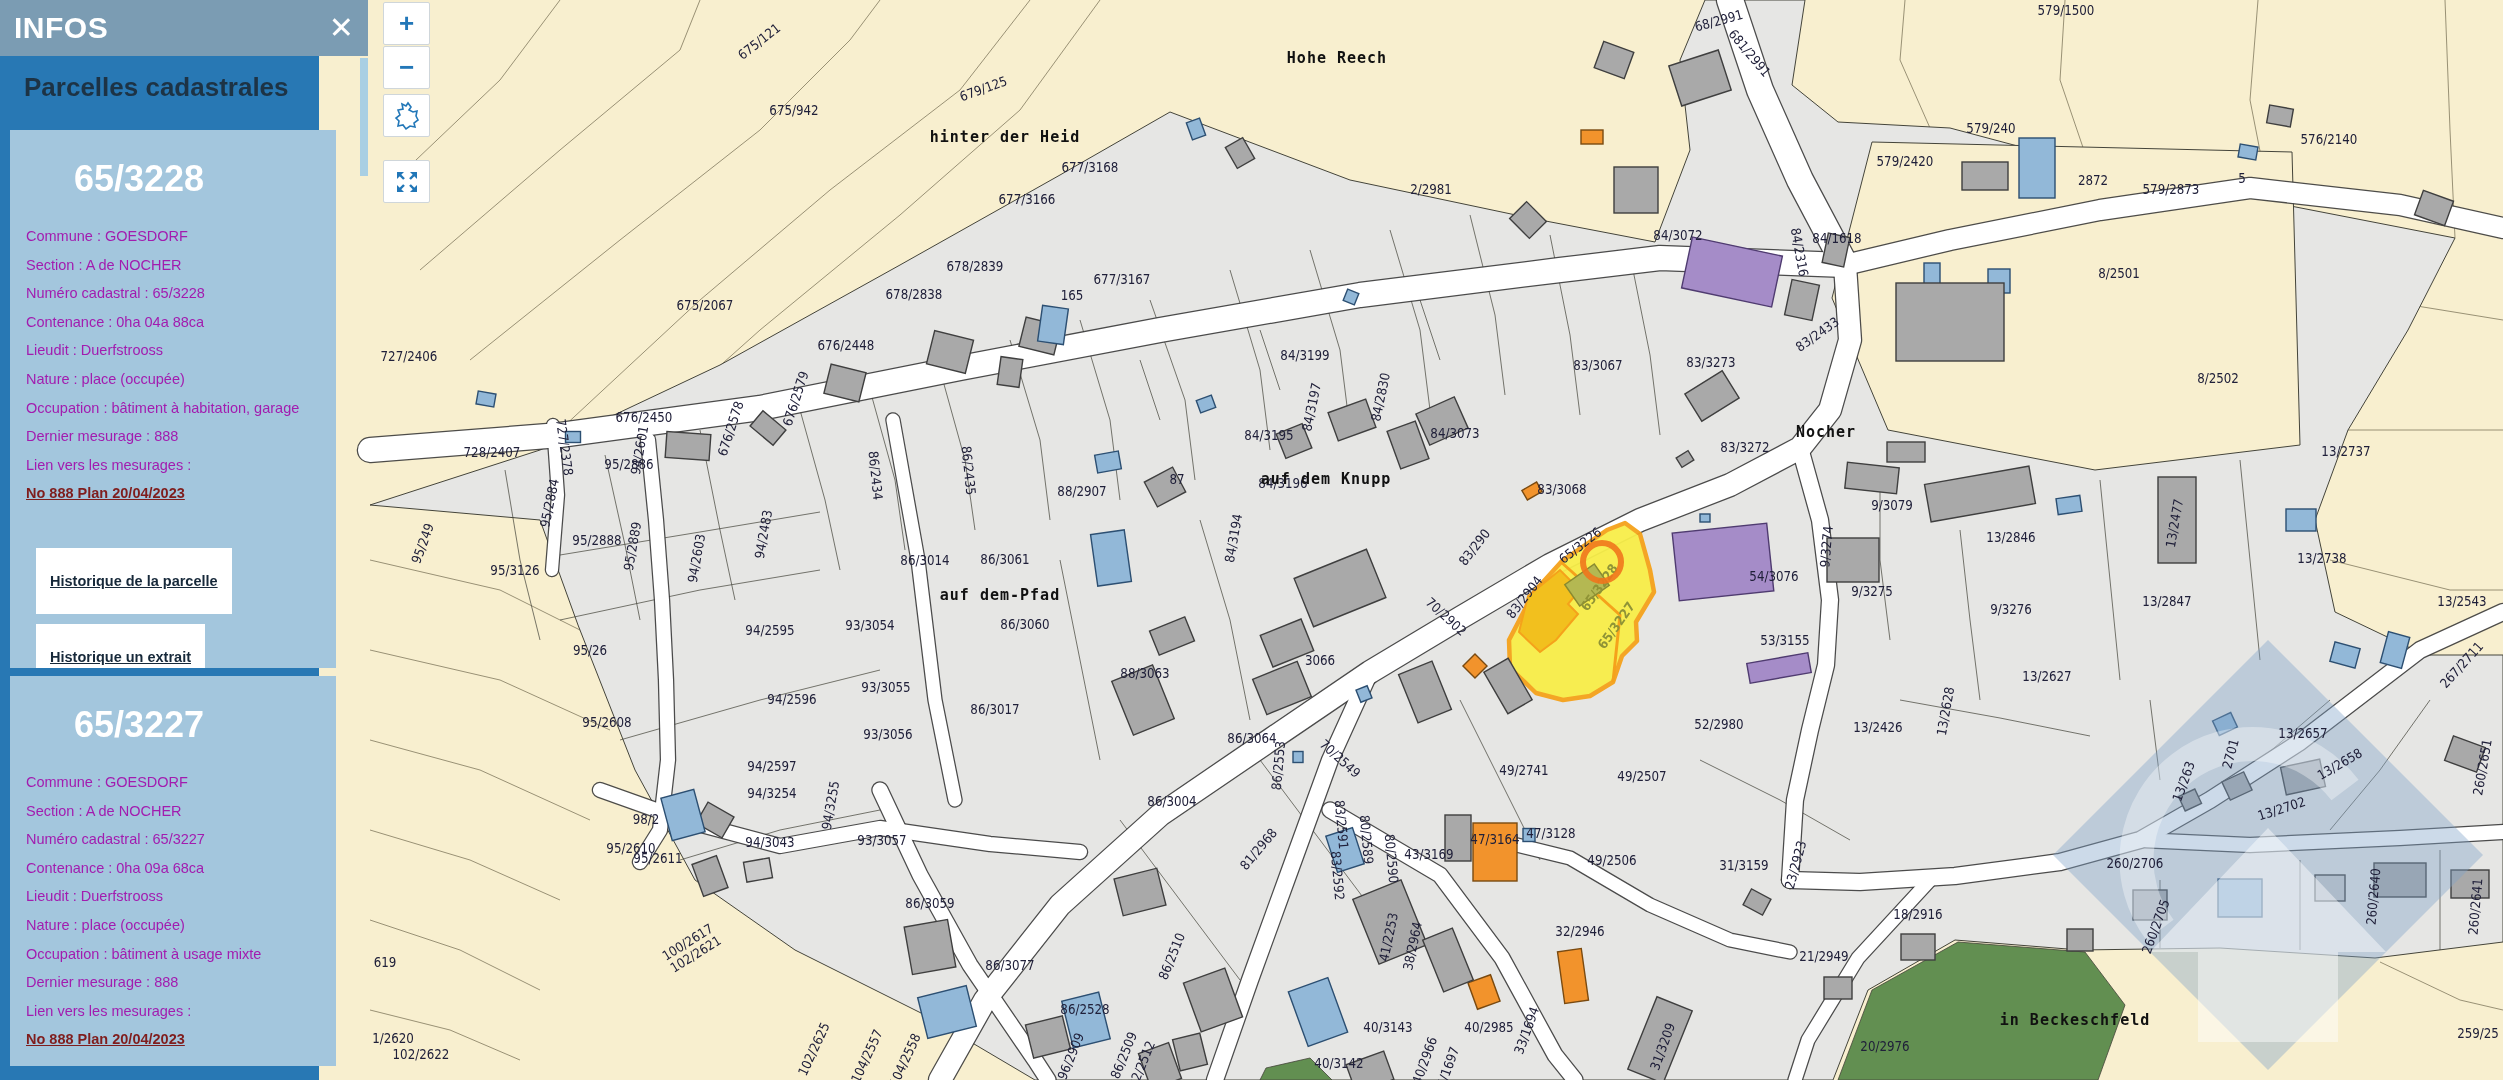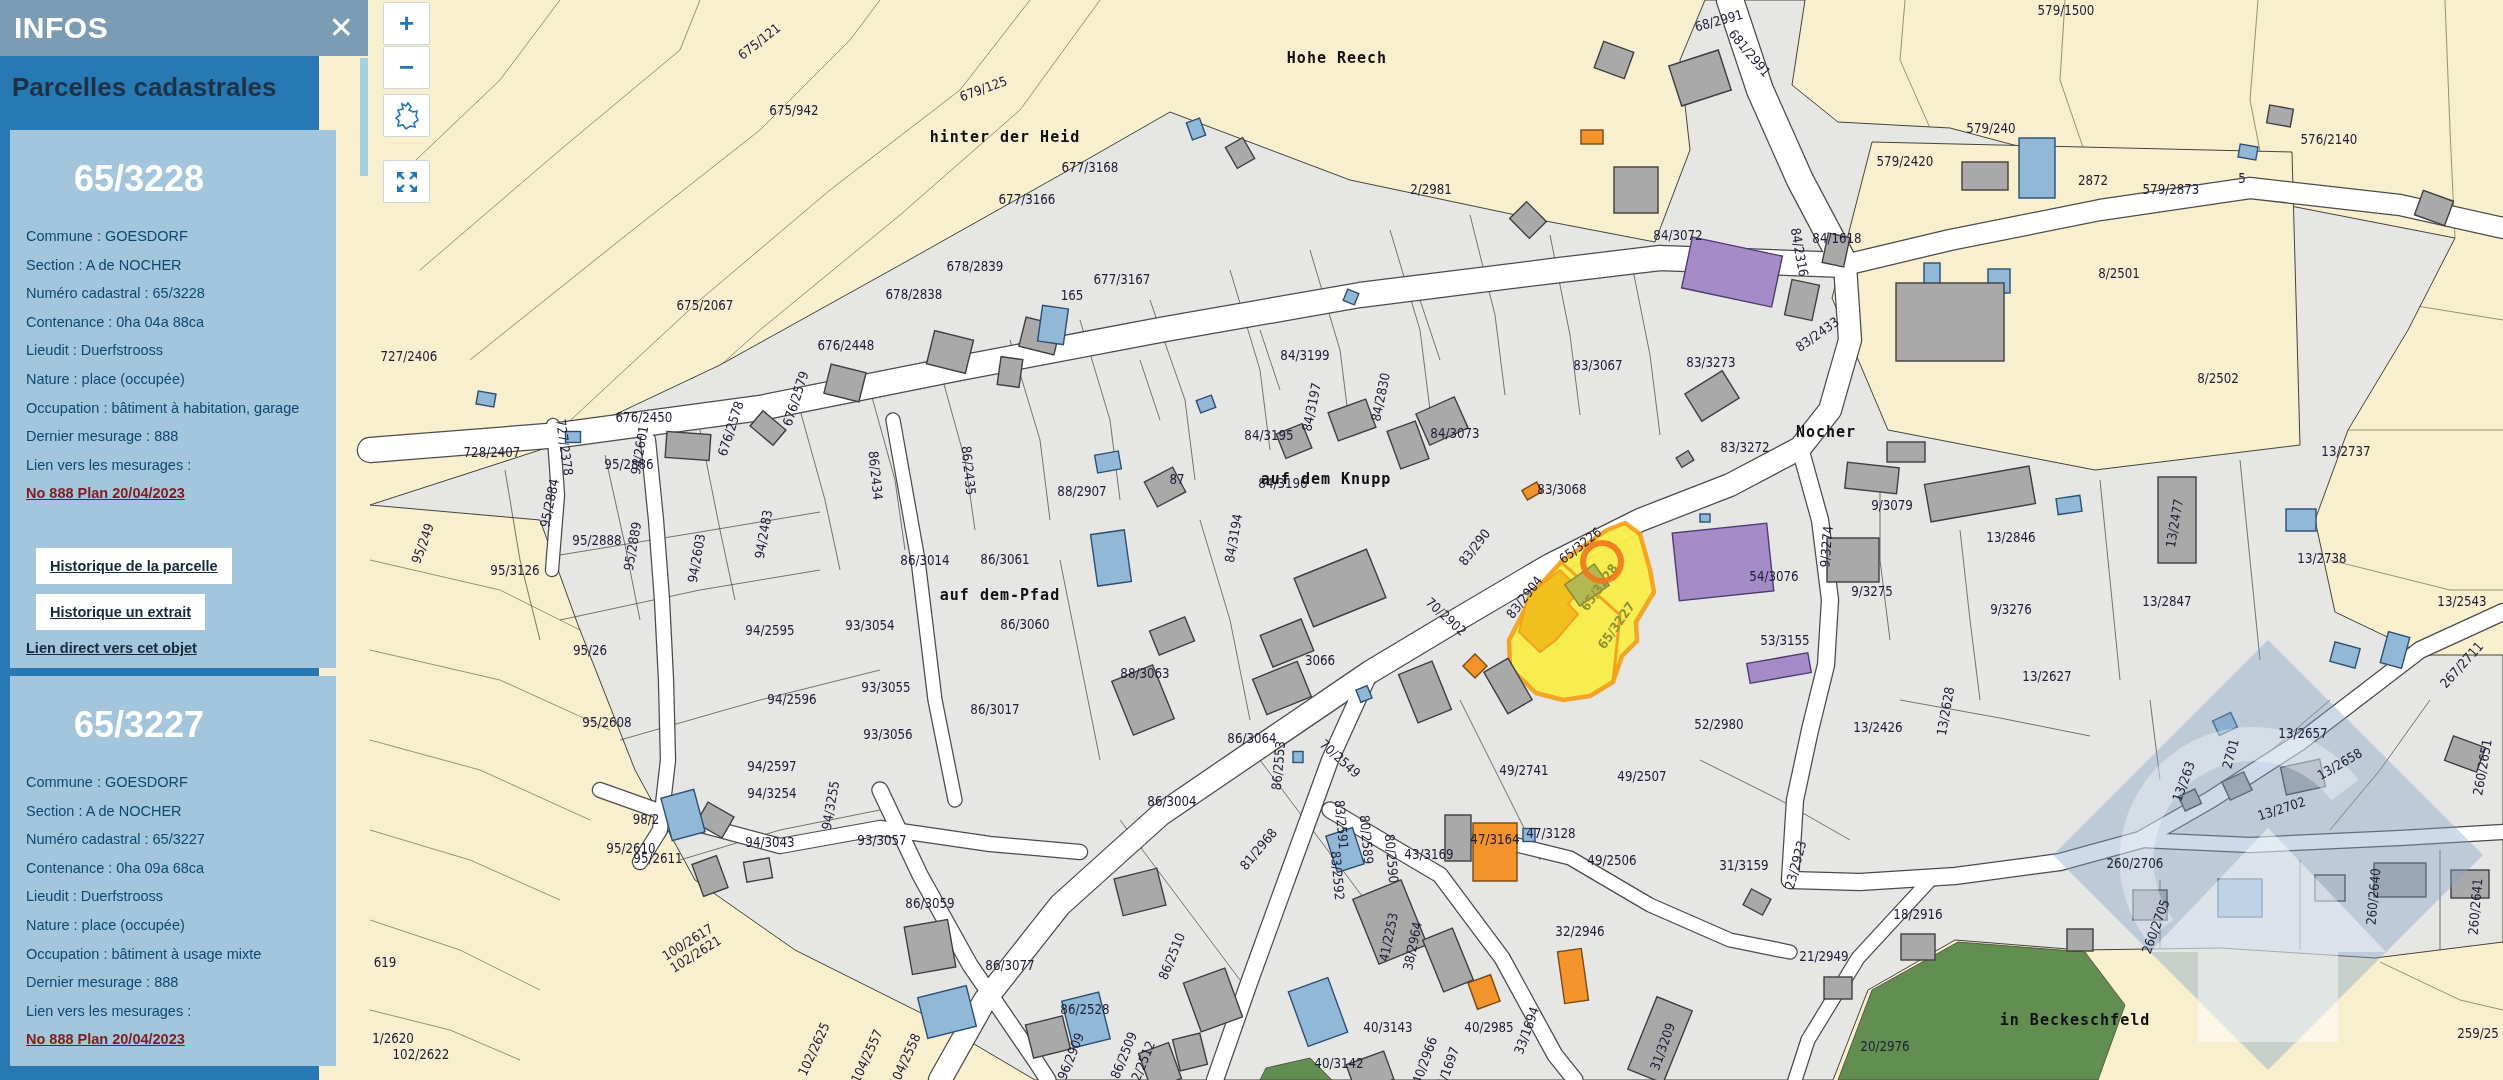--- a/index.html
+++ b/index.html
@@ -12,30 +12,30 @@
   text.plabel.olv{fill:#8f9336;font-weight:bold;}
   text.place{font-family:"DejaVu Sans Mono",monospace;font-size:15px;font-weight:bold;
     fill:#111;text-anchor:middle;letter-spacing:1px;}
   
   #panel{position:absolute;left:0;top:0;width:319px;height:1080px;background:#2878b4;z-index:5;}
   #panel-header{position:absolute;left:0;top:0;width:368px;height:56px;background:#7b9cb3;
     display:flex;align-items:center;justify-content:space-between;padding:0 14px;box-sizing:border-box;}
   #panel-header .t{color:#fff;font-size:30px;font-weight:bold;letter-spacing:.5px;
     font-family:"Liberation Sans",sans-serif;}
   #close-x{color:#fff;font-size:30px;font-weight:300;cursor:pointer;line-height:1;}
-  #section-title{position:absolute;left:12px;top:72px;width:340px;color:#1d3345;
+  #section-title{position:absolute;left:24px;top:72px;width:340px;color:#1d3345;
     font-size:26px;font-weight:bold;}
   #cards{position:absolute;left:0;top:0;width:368px;height:1080px;}
   .pcard{position:absolute;left:10px;width:326px;background:#a3c6dd;box-sizing:border-box;
     padding:14px 6px 10px 16px;overflow:hidden;}
   .pcard .pid{color:#fff;font-size:36px;font-weight:bold;margin:14px 0 22px 48px;}
-  .pcard .row{color:#0c4a6e;font-size:14.5px;line-height:28.6px;white-space:nowrap;}
+  .pcard .row{color:#a21caf;font-size:14.5px;line-height:28.6px;white-space:nowrap;}
   .pcard .mlink{color:#7f1d1d;font-size:14.5px;font-weight:bold;text-decoration:underline;
     line-height:28.6px;cursor:pointer;display:inline-block;}
-  .pcard .btn{display:block;background:#fff;border:none;margin:10px 0 0 10px;padding:10px 14px;
+  .pcard .btn{display:block;background:#fff;border:none;margin:10px 0 0 10px;padding:25px 14px;
     font-size:14.5px;font-weight:bold;color:#17293a;text-decoration:underline;cursor:pointer;
     font-family:"Liberation Sans",sans-serif;text-align:left;}
   .pcard .dlink{display:inline-block;margin-top:10px;color:#17293a;font-size:14.5px;
     font-weight:bold;text-decoration:underline;cursor:pointer;}
   .pcard .btnwrap{margin-top:40px;}
   #scrollthumb{position:absolute;left:360px;top:58px;width:8px;height:118px;background:#a9cfe3;z-index:6;}
   
   .ctl{position:absolute;left:383px;width:47px;height:43px;background:#fff;border:1px solid #cfd6da;
     box-sizing:border-box;border-radius:2px;color:#2277b8;display:flex;align-items:center;
     justify-content:center;font-size:26px;font-weight:bold;cursor:pointer;z-index:4;}

